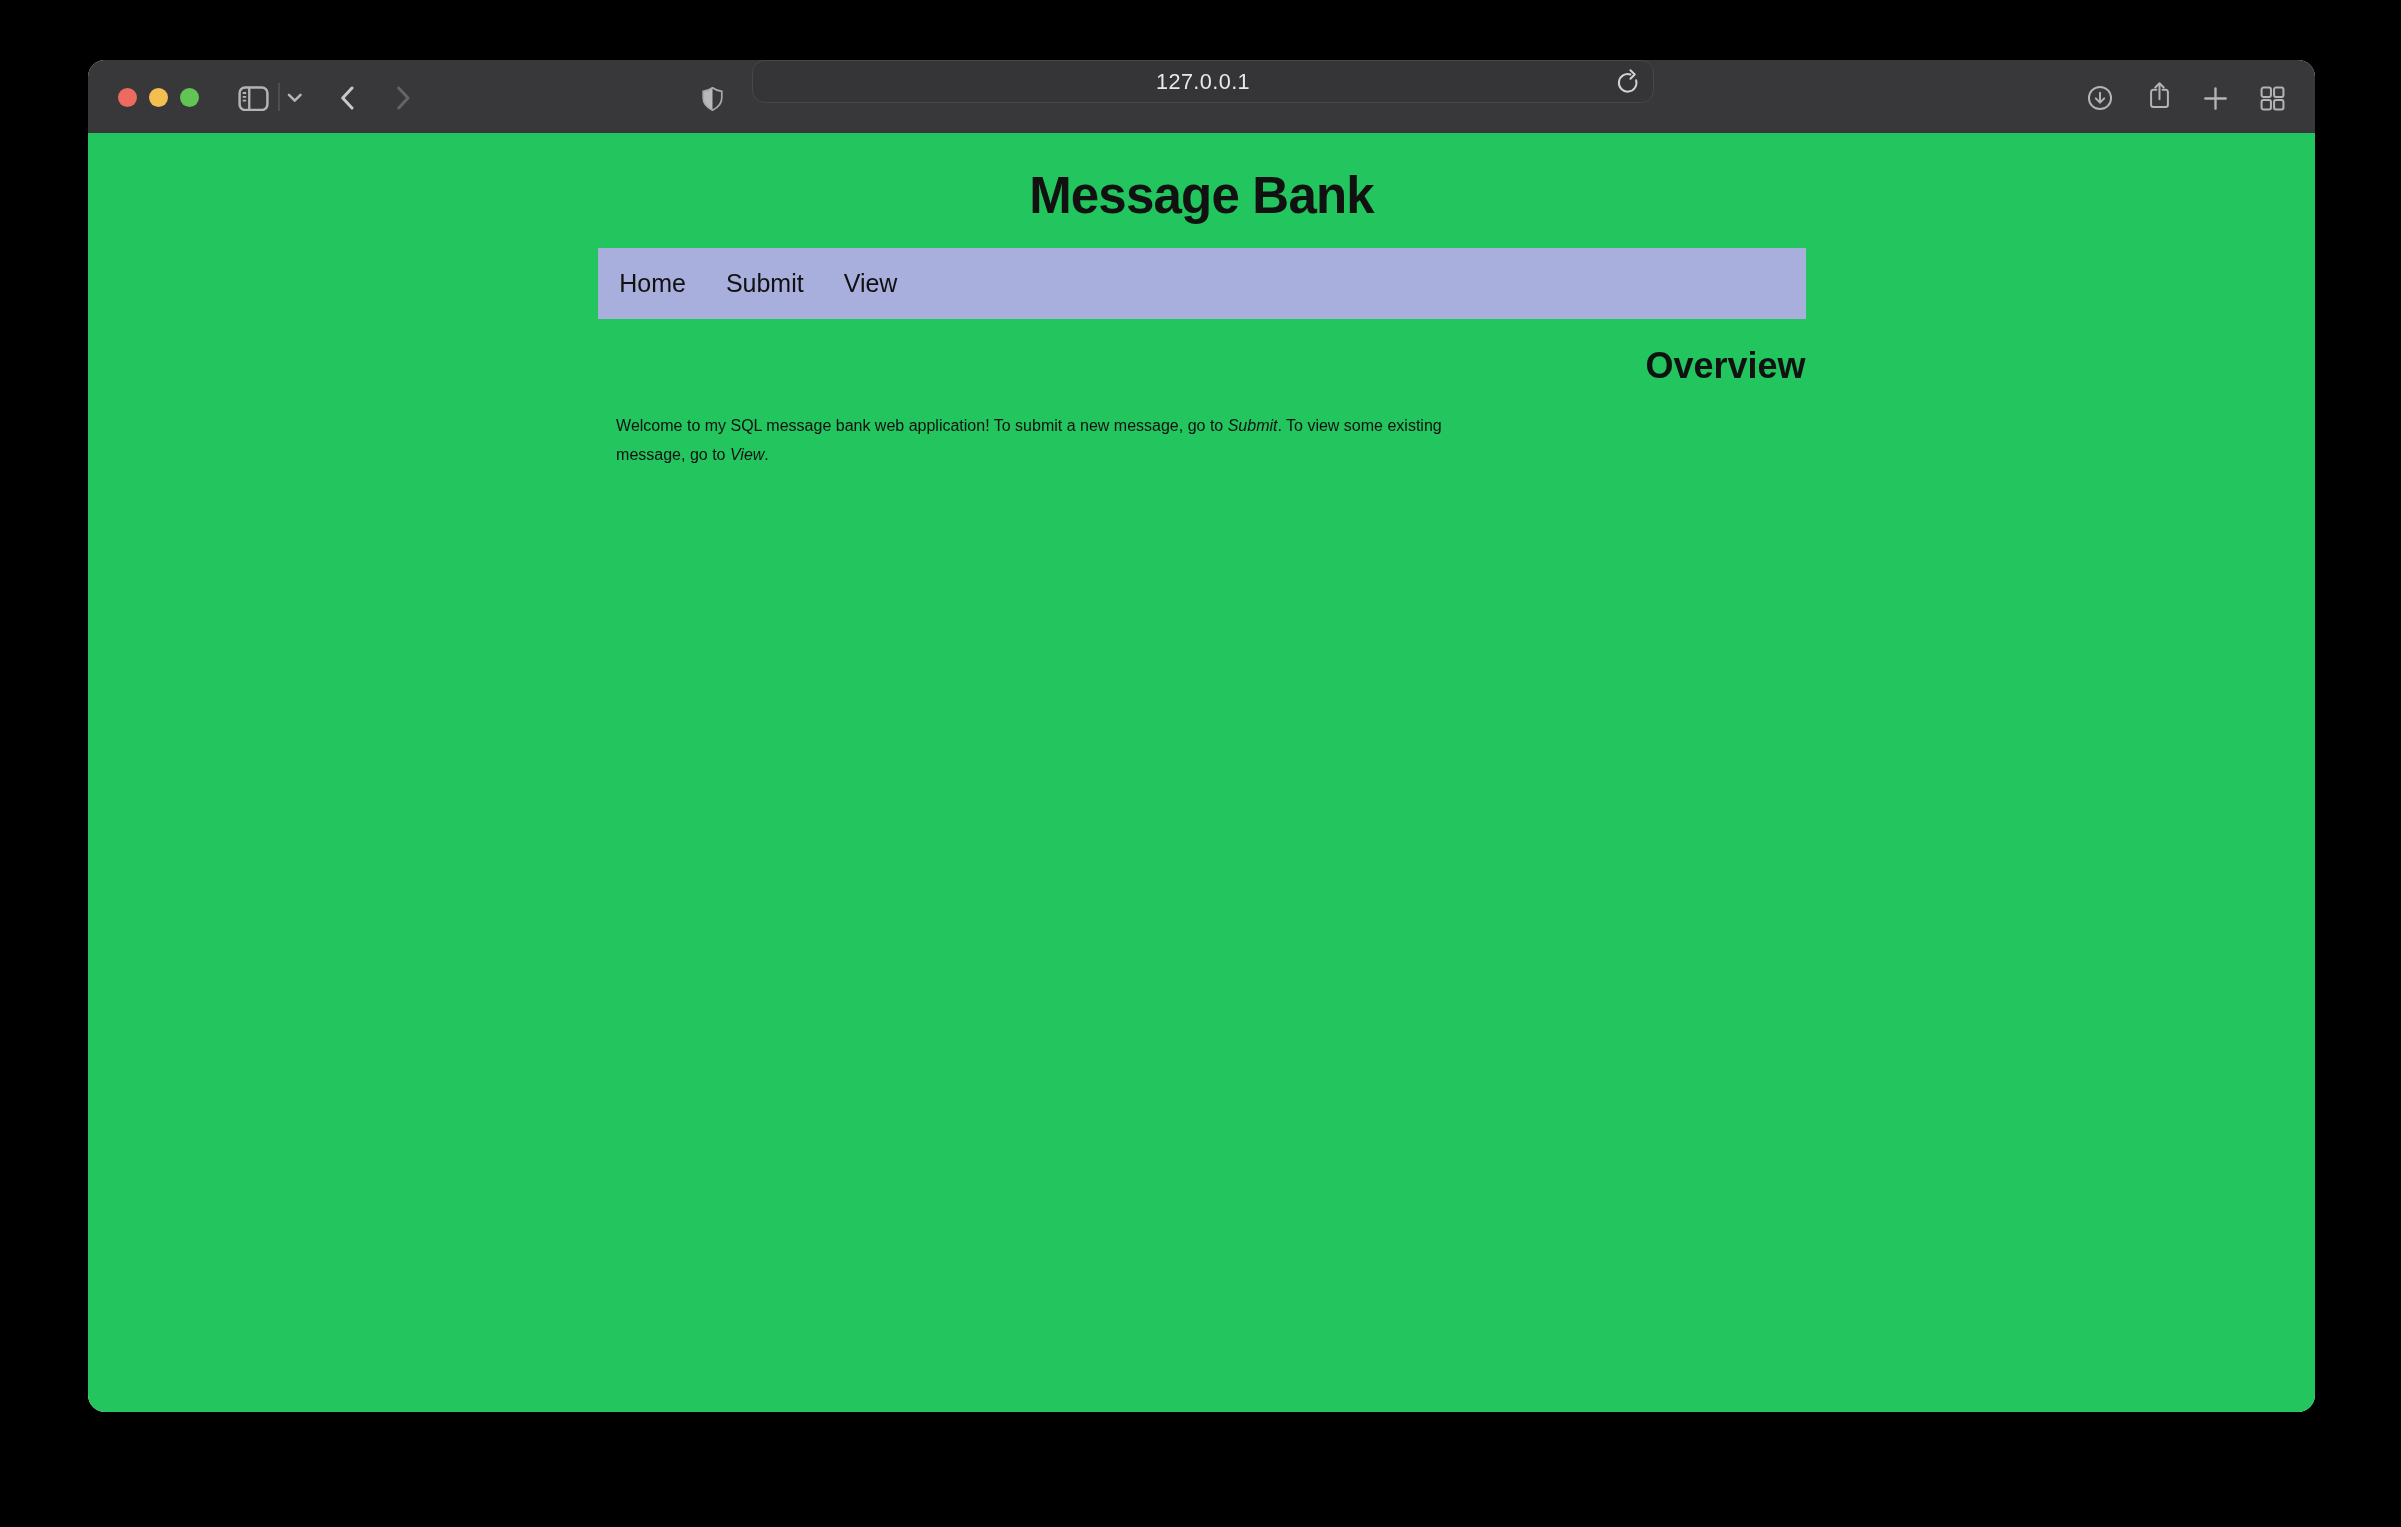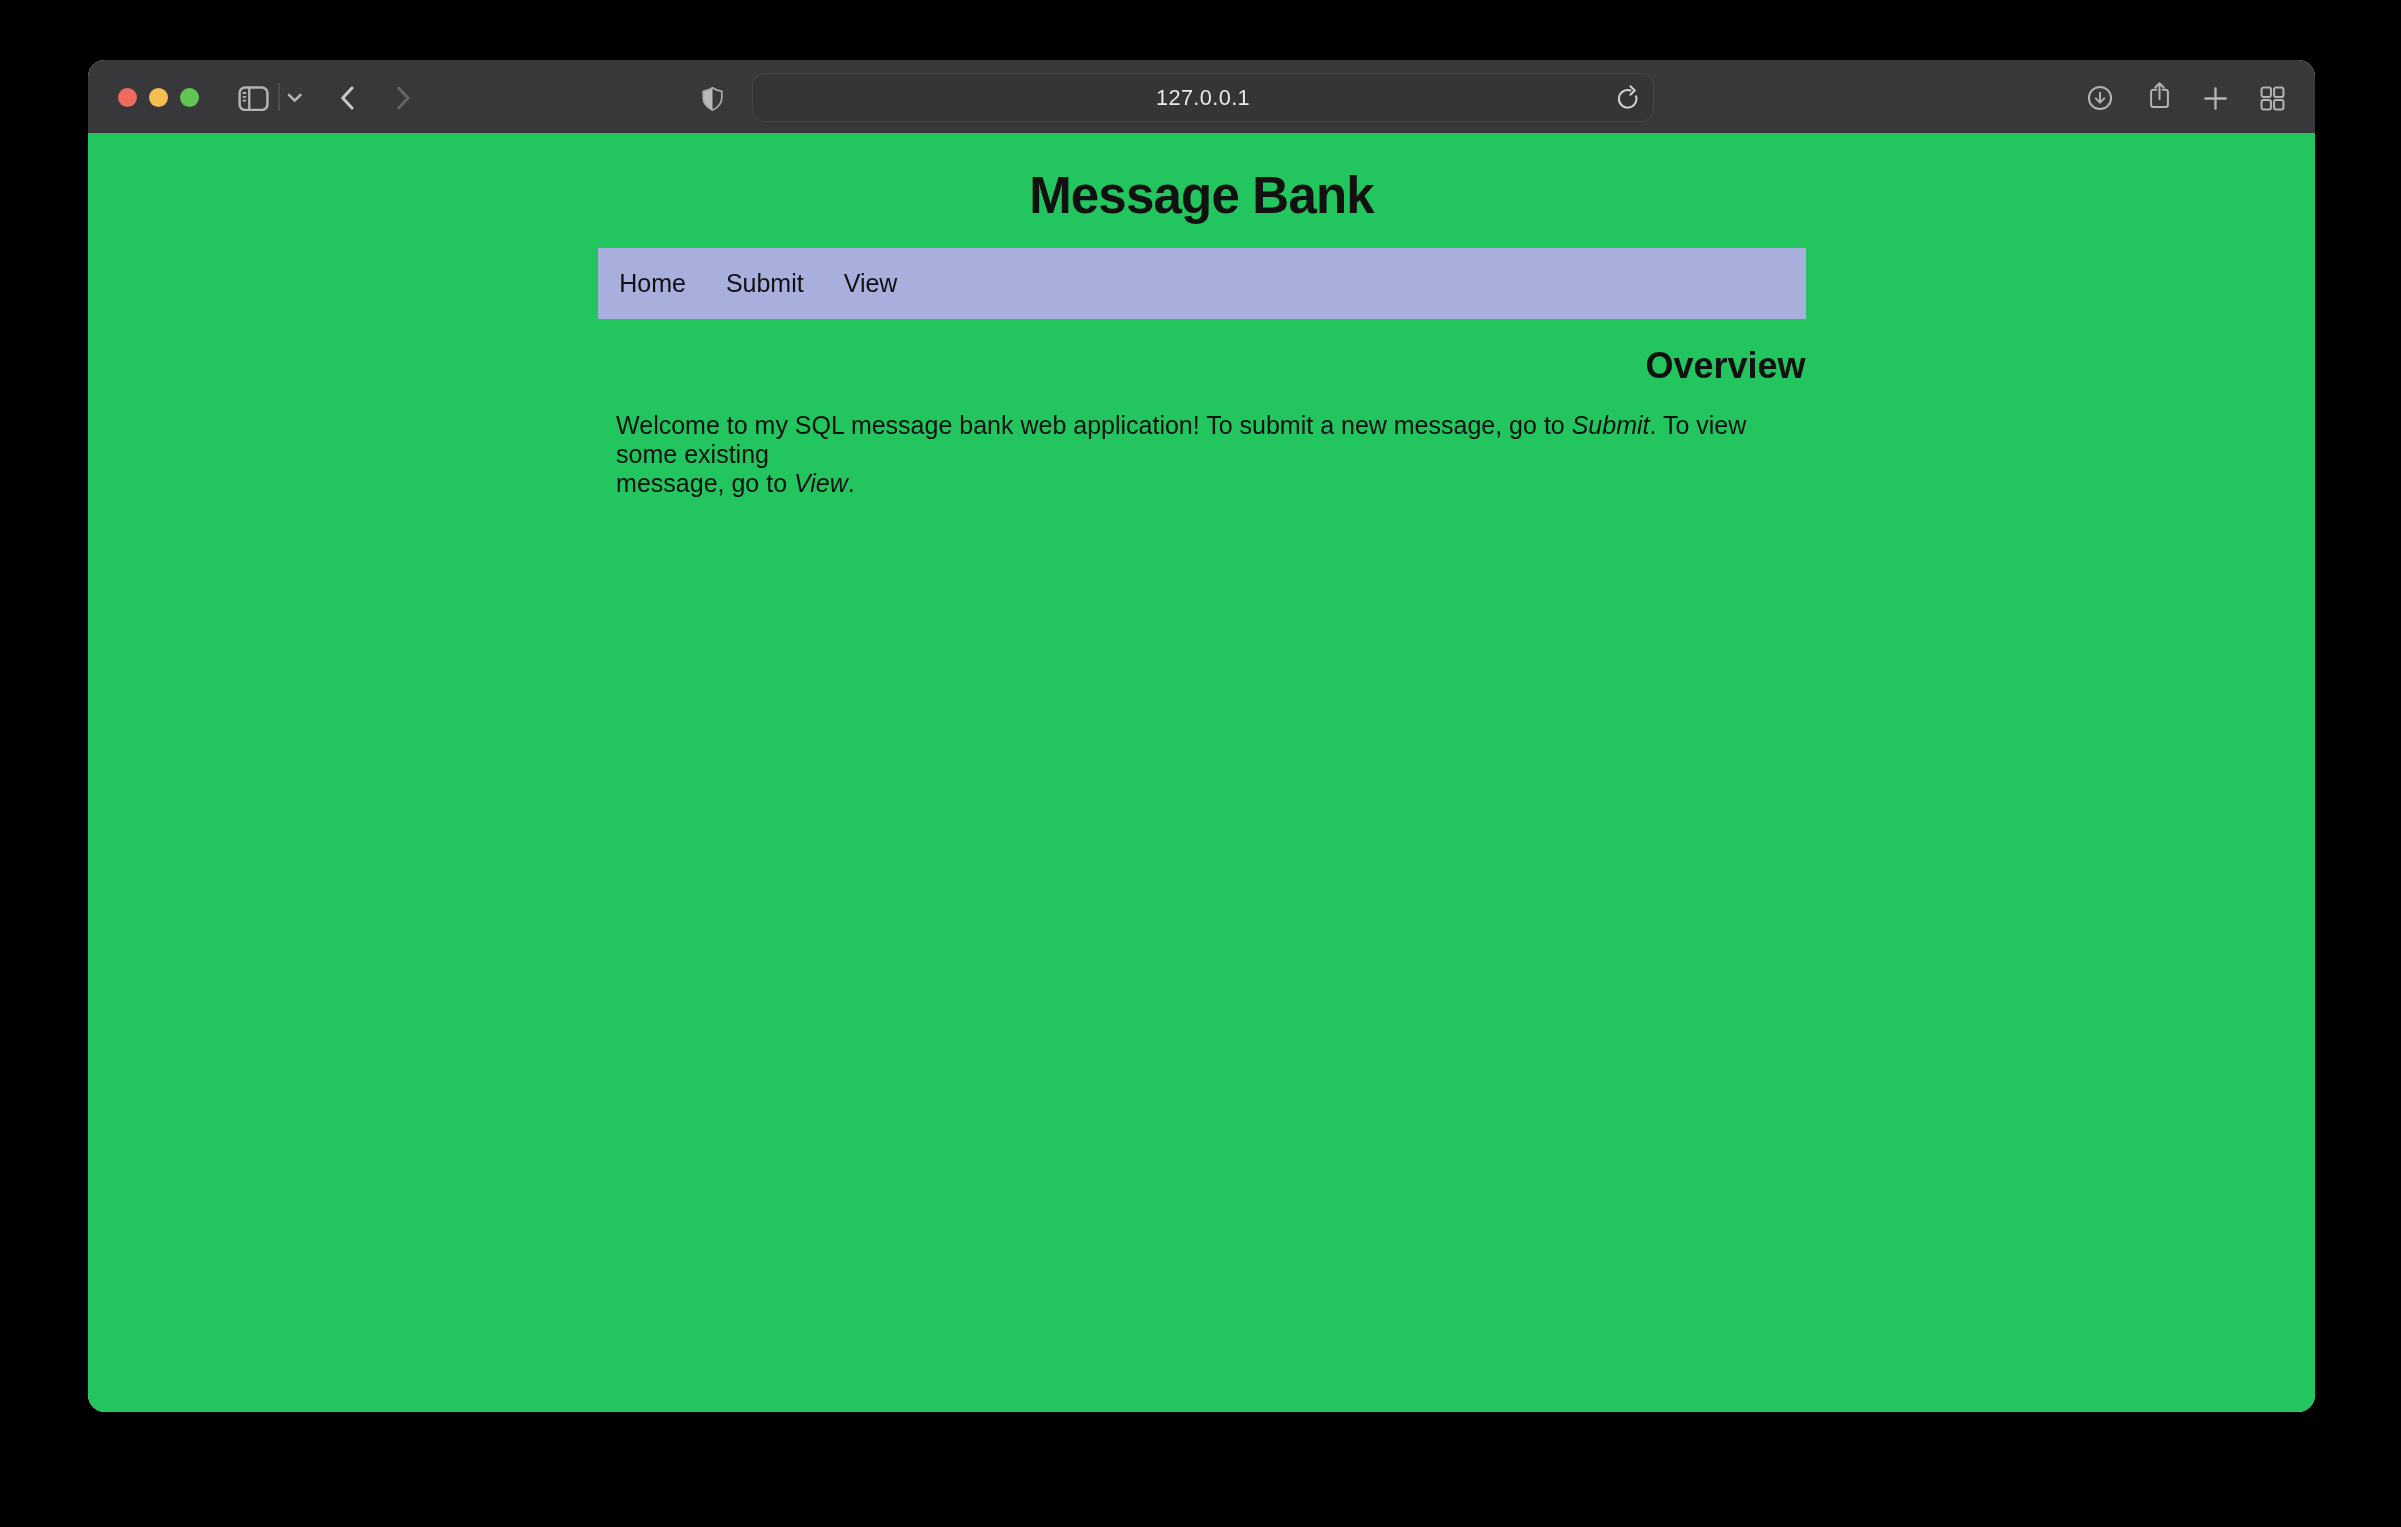--- a/index.html
+++ b/index.html
@@ -12,37 +12,37 @@
     position:absolute;left:88px;top:60px;width:2227px;height:1352px;
     background:#fff;border-radius:17px;overflow:hidden;
   }
   
   .toolbar{position:relative;height:73px;background:#38383a;}
   .traffic{position:absolute;left:30px;top:28px;display:flex;gap:11.6px;}
   .light{width:19.3px;height:19.3px;border-radius:50%;}
   .tbtn{position:absolute;display:flex;align-items:center;justify-content:center;background:none;border:none;padding:0;cursor:default;}
   .sep{position:absolute;left:190px;top:23px;width:1.5px;height:28px;background:#4e4e50;}
   .url-field{
-    position:absolute;left:664px;top:13px;width:902px;height:49px;
+    position:absolute;left:664px;top:0;width:902px;height:43px;
     box-sizing:border-box;border:1.5px solid #47474a;border-radius:12.4px;
     background:#353537;display:flex;align-items:center;justify-content:center;
   }
   .url-text{font-size:21.7px;color:#e9e9eb;letter-spacing:0.4px;}
   .reload{position:absolute;right:12.4px;top:50%;transform:translateY(-50%);}
   
   .content{position:absolute;top:73px;left:0;right:0;bottom:0;background:#22c55e;color:#111;}
   .page-title{margin:32.5px 0 0;text-align:center;font-size:51px;line-height:59px;font-weight:700;letter-spacing:-0.8px;}
   .navbar{
     margin:23px auto 0;width:1208px;height:71px;box-sizing:border-box;
     display:flex;align-items:center;gap:40px;padding-left:21.7px;background:#a8afdd;
   }
   .navbar a{font-size:25px;color:#111;text-decoration:none;}
   .inner{width:1208px;margin:0 auto;}
   .section-title{margin:26px 0 0 19.3px;font-size:36px;line-height:42px;font-weight:700;text-align:right;}
-  .body-text{margin:24px 19.3px 0 18.6px;font-size:25px;line-height:29px;}
+  .body-text{margin:24px 19.3px 0 18.6px;font-size:16px;line-height:29px;}
   .body-text .it{font-style:italic;}
   svg{display:block;}
 </style>
 </head>
 <body>
 
 <div class="window">
 
   <div class="toolbar" style="background: rgb(56, 56, 58);">
 

